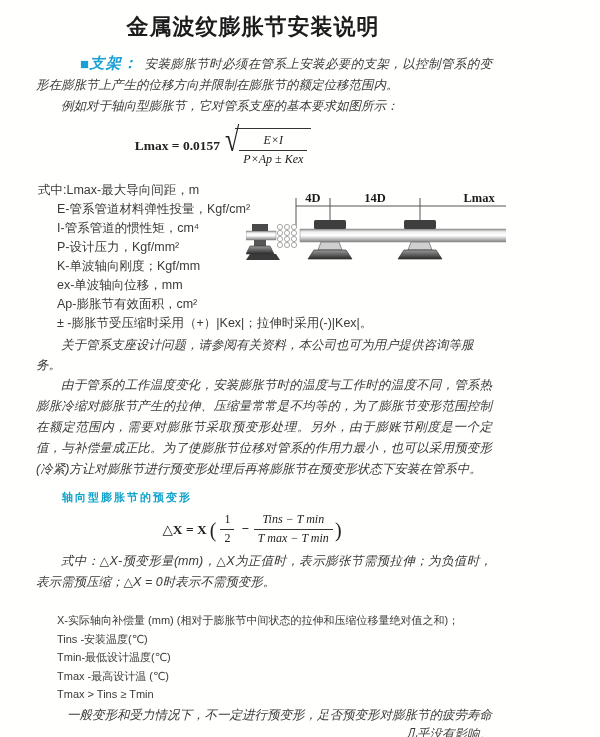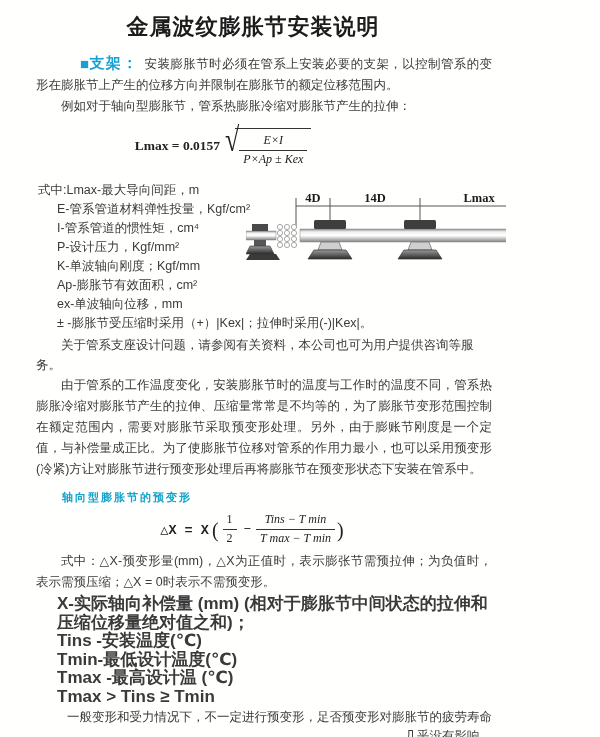--- a/index.html
+++ b/index.html
@@ -10,21 +10,21 @@
     color:#3a3a3a;
   }
   .page { position:relative; width:506px; height:737px; overflow:hidden; background:#fffffd; }
 
   .title {
     margin:12px 0 0 0; text-align:center;
     font-size:22px; font-weight:bold; color:#1c1c1c; letter-spacing:1px;
     font-family:"Liberation Sans","DejaVu Sans",sans-serif;
   }
 
-  .para { margin:0 14px 0 36px; font-size:12.5px; line-height:21px; text-align:justify; }
+  .para { margin:0 14px 0 36px; font-size:12.5px; line-height:21px; text-align:justify;font-style:italic; }
   .intro { margin-top:10px; text-indent:44px; }
   .example { text-indent:25px; text-align:left; }
   .marker { color:#189fd3; font-size:15px; vertical-align:-1px; }
   .sec-head-inline { color:#189fd3; font-weight:bold; font-size:15px; margin-right:6px; letter-spacing:1px; }
 
   
   .formula {
     display:flex; justify-content:center; align-items:center;
     font-family:"Liberation Serif","DejaVu Serif",serif; color:#222;
   }
@@ -32,76 +32,76 @@
   .f-lhs { font-weight:bold; font-size:13.5px; margin-right:5px;text-align:center; }
   .sqrt { display:inline-flex; align-items:flex-start; }
   .rad  { font-size:26px; line-height:1; transform:scaleY(1.3) translateY(2px); margin-right:-4px; font-weight:400; }
   .sqrt-content { border-top:1.5px solid #333; padding:1px 4px 0 4px; margin-top:3px; }
   .frac { display:inline-flex; flex-direction:column; align-items:center; font-size:12px; font-style:italic; line-height:1.3; }
   .frac .num { padding:0 6px 1px 6px; }
   .frac .den { border-top:1px solid #333; padding:1px 4px 0 4px; }
   .frac.upright { font-style:normal; }
 
   .f2 { margin:7px 0 5px 0; font-size:13px; }
-  .f2 .f-lhs { margin-right:1px;font-family:Liberation Mono, monospace; }
+  .f2 .f-lhs { margin-right:1px; }
   .paren { font-size:20px; font-weight:400; margin:0 2px; transform:scaleY(1.1); }
   .op { margin:0 5px; font-weight:bold; }
 
   
   .defs { margin:14px 14px 0 38px; font-size:12.5px; }
   .def { line-height:19px; white-space:nowrap; }
   .def.ind { padding-left:19px; }
   .note { text-indent:25px; line-height:20px; margin-top:2px; text-align:left; }
 
   
   .sec2 { margin:8px 0 3px 36px; font-size:17px; font-weight:bold; color:#189fd3; letter-spacing:1px; }
   .sec2 .marker { font-size:17px; }
   .sub  { margin:10px 0 4px 62px; font-size:11px; font-weight:bold; color:#12a3cb; letter-spacing:2px; }
   .sub2 { margin:8px 0 0 36px; font-size:17px; font-weight:bold; color:#0da6d6; letter-spacing:2px; }
 
-  .tlines { margin:2px 14px 0 57px; font-size:17px;font-weight:bold; }
+  .tlines { margin:18px 14px 0 57px; font-size:11px; }
   .tline { line-height:18.5px; }
   .axial-note { text-indent:25px; line-height:19px; margin-top:2px; text-align:right; }
 
   
   .diagram { position:absolute; top:190px; left:246px; }
   .dim-label { font-family:"Liberation Serif","DejaVu Serif",serif; font-weight:bold; font-size:12.5px; fill:#1b1b1b; }
 </style>
 </head>
 <body>
 
 <div class="page">
 
   <h1 class="title">金属波纹膨胀节安装说明</h1>
 
   <p class="para intro"><span class="marker">■</span><span class="sec-head-inline">支架：</span><span>安装膨胀节时必须在管系上安装必要的支架，以控制管系的变形在膨胀节上产生的位移方向并限制在膨胀节的额定位移范围内。</span></p>
 
-  <p class="para example">例如对于轴向型膨胀节，管系热膨胀冷缩对膨胀节产生的拉伸：</p>
+  <p class="para example">例如对于轴向型膨胀节，它对管系支座的基本要求如图所示：</p>
 
   <div class="formula f1">
     <span class="f-lhs">Lmax = 0.0157</span>
     <span class="sqrt">
       <span class="rad">√</span>
       <span class="sqrt-content">
         <span class="frac">
           <span class="num">E×I</span>
           <span class="den">P×Ap ± Kex</span>
         </span>
       </span>
     </span>
   </div>
 
   <div class="defs">
     <div class="def">式中:Lmax-最大导向间距，m</div>
     <div class="def ind">E-管系管道材料弹性投量，Kgf/cm²</div>
     <div class="def ind">I-管系管道的惯性矩，cm⁴</div>
     <div class="def ind">P-设计压力，Kgf/mm²</div>
     <div class="def ind">K-单波轴向刚度；Kgf/mm</div>
+    <div class="def ind">ex-单波轴向位移，mm</div>
     <div class="def ind">Ap-膨胀节有效面积，cm²</div>
-    <div class="def ind">ex-单波轴向位移，mm</div>
     <div class="def ind">± -膨胀节受压缩时采用（+）|Kex|；拉伸时采用(-)|Kex|。</div>
   </div>
 
   <p class="para note">关于管系支座设计问题，请参阅有关资料，本公司也可为用户提供咨询等服务。</p>
 
   <svg class="diagram" width="352" height="96" viewBox="0 0 352 96" xmlns="http://www.w3.org/2000/svg">
     <defs>
       <linearGradient id="pg" x1="0" y1="0" x2="0" y2="1">
         <stop offset="0" stop-color="#8f8f8f"></stop>
         <stop offset="0.22" stop-color="#f0f0f0"></stop>

